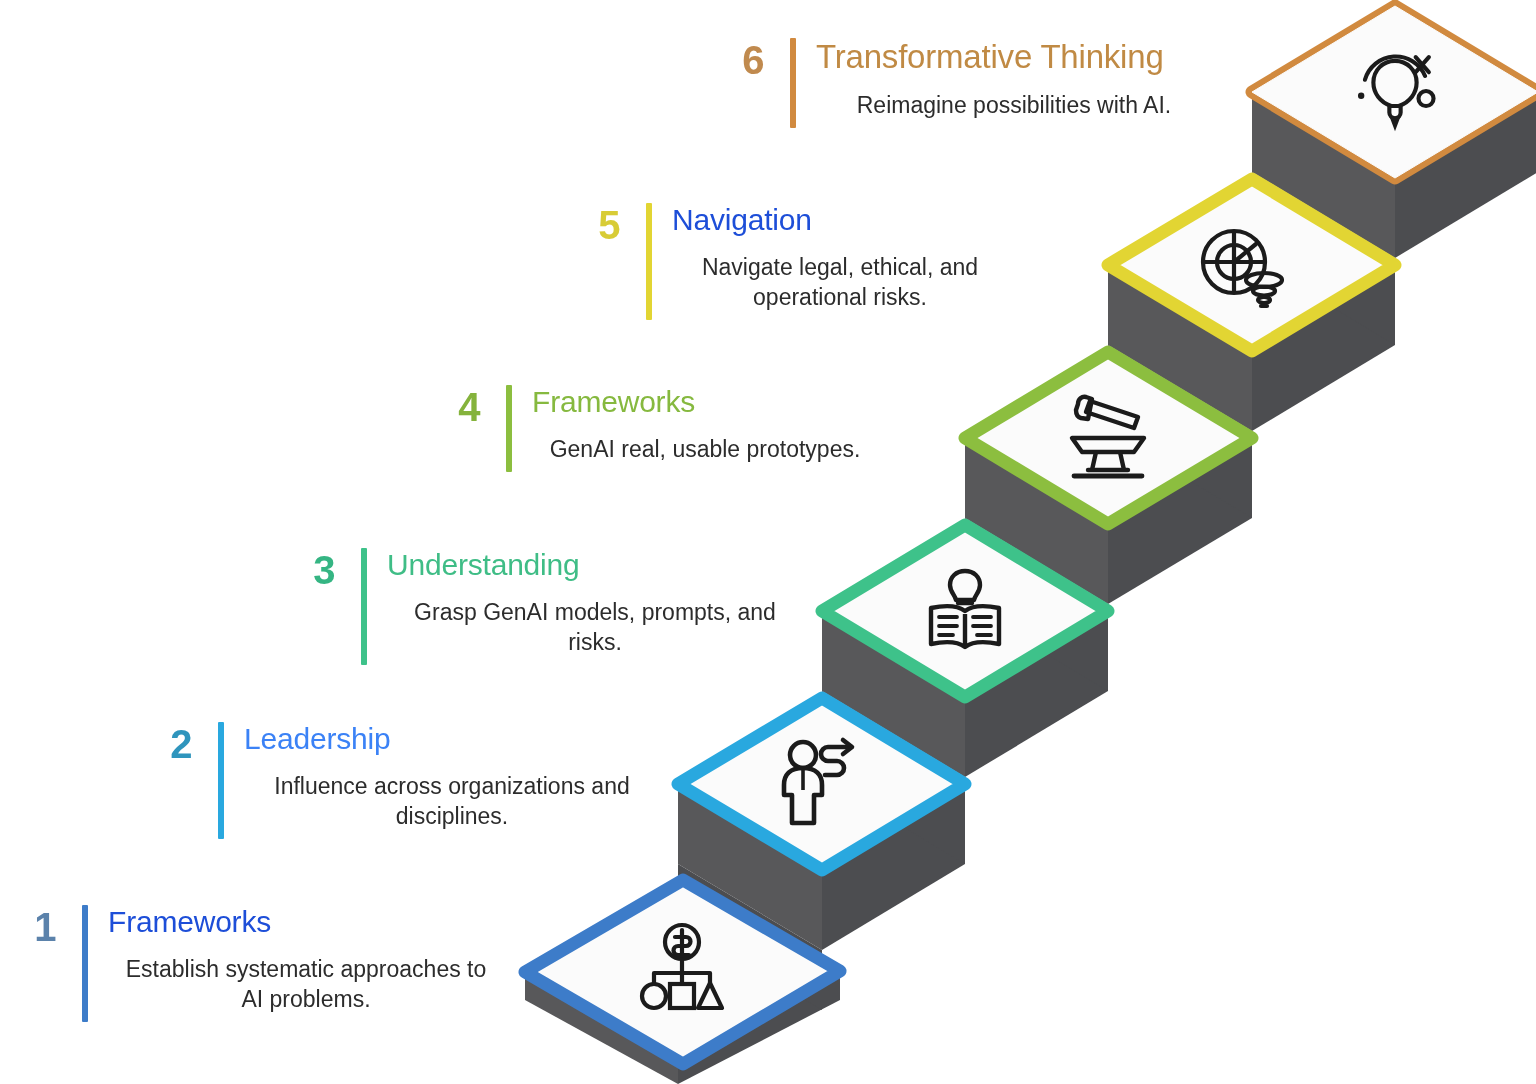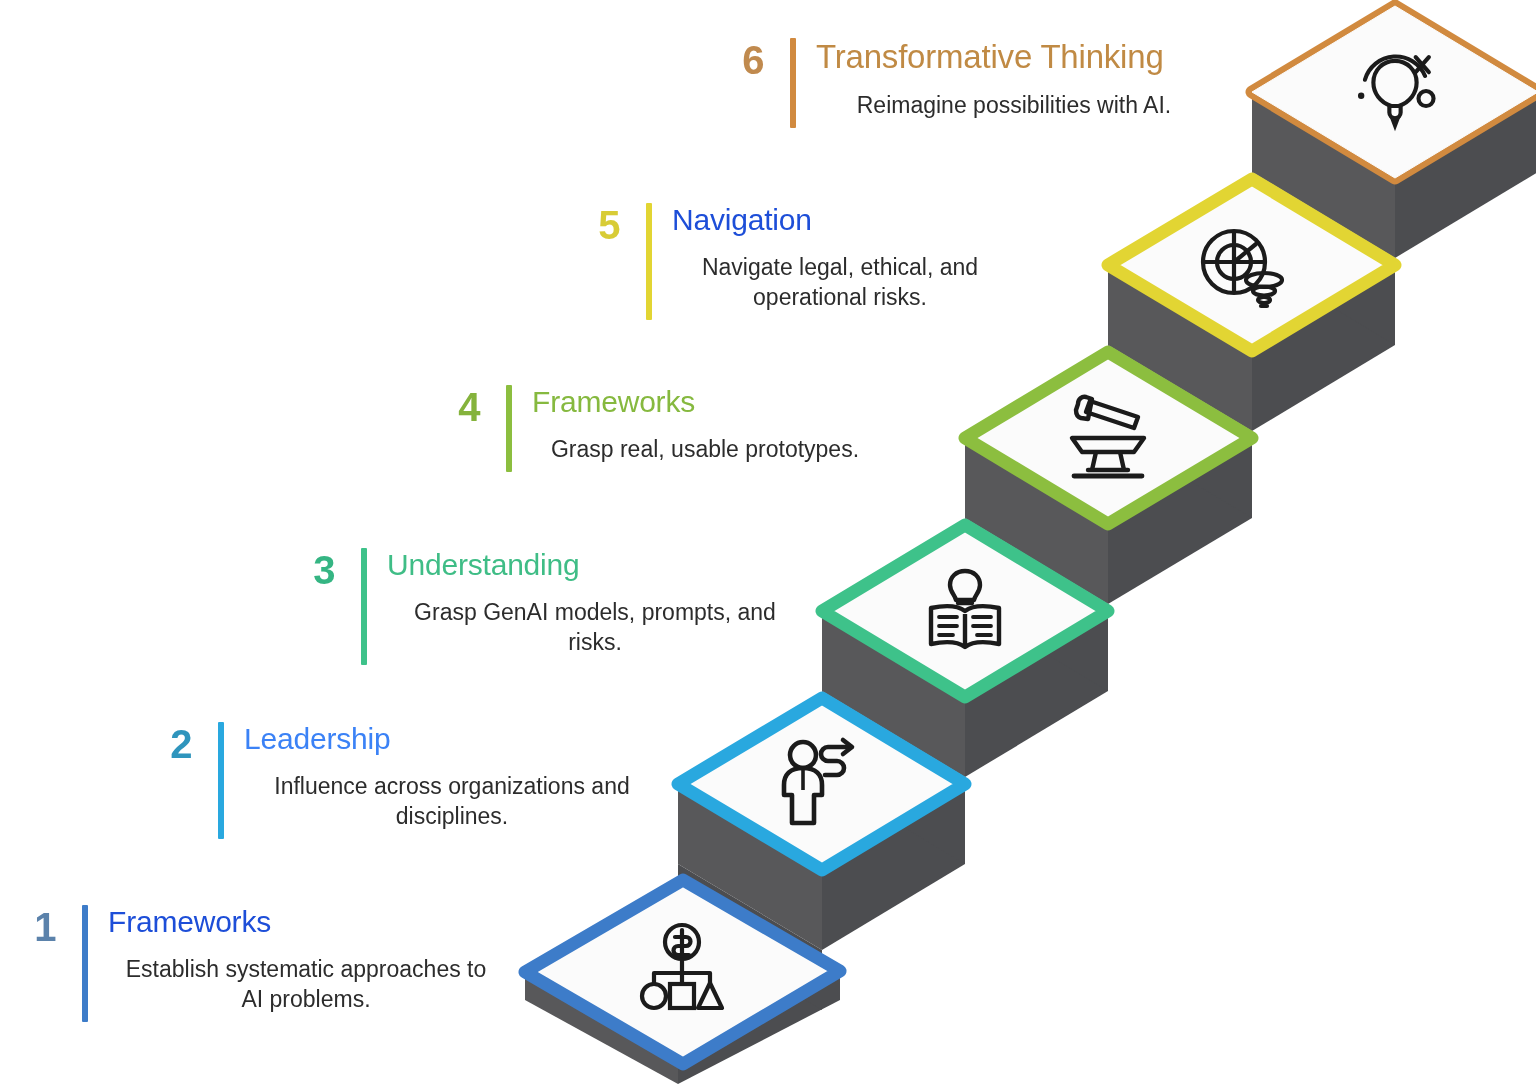--- a/index.html
+++ b/index.html
@@ -235,21 +235,21 @@
       <h2 class="step-title" style="color:#1d4ed8">Navigation</h2>
       <p class="step-desc">Navigate legal, ethical, and operational risks.</p>
     </div>
   </div>
 
   <div class="step-text s4">
     <div class="step-num" style="color: rgb(133, 179, 60);">4</div>
     <div class="accent-bar" style="background:#8cbe3f"></div>
     <div class="step-body">
       <h2 class="step-title" style="color:#86b93f">Frameworks</h2>
-      <p class="step-desc">Grasp real, usable prototypes.</p>
+      <p class="step-desc">GenAI real, usable prototypes.</p>
     </div>
   </div>
 
   <div class="step-text s3">
     <div class="step-num" style="color: rgb(53, 181, 131);">3</div>
     <div class="accent-bar" style="background:#3ec28a"></div>
     <div class="step-body">
       <h2 class="step-title" style="color:#3fbd86">Understanding</h2>
       <p class="step-desc">Grasp GenAI models, prompts, and risks.</p>
     </div>

